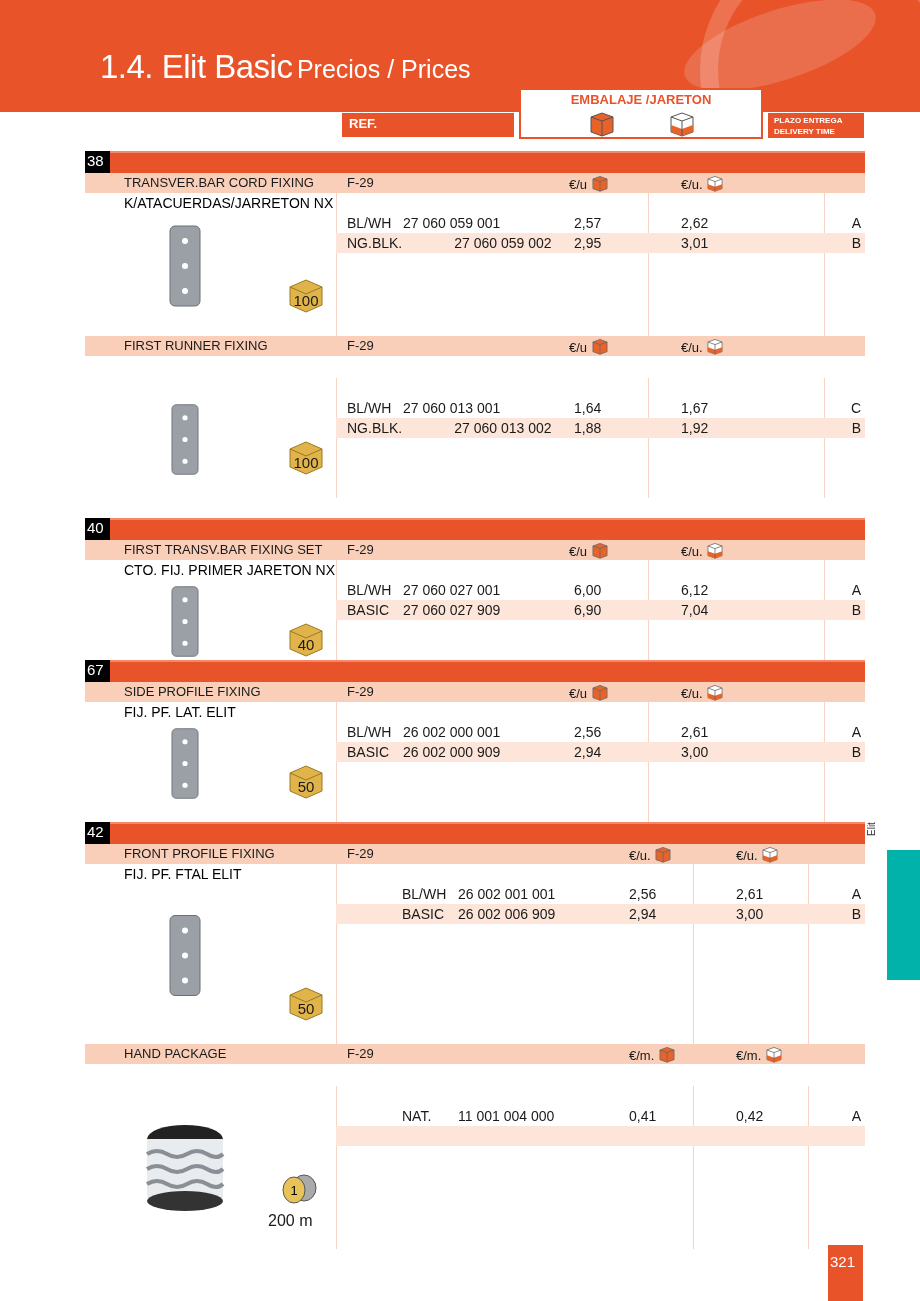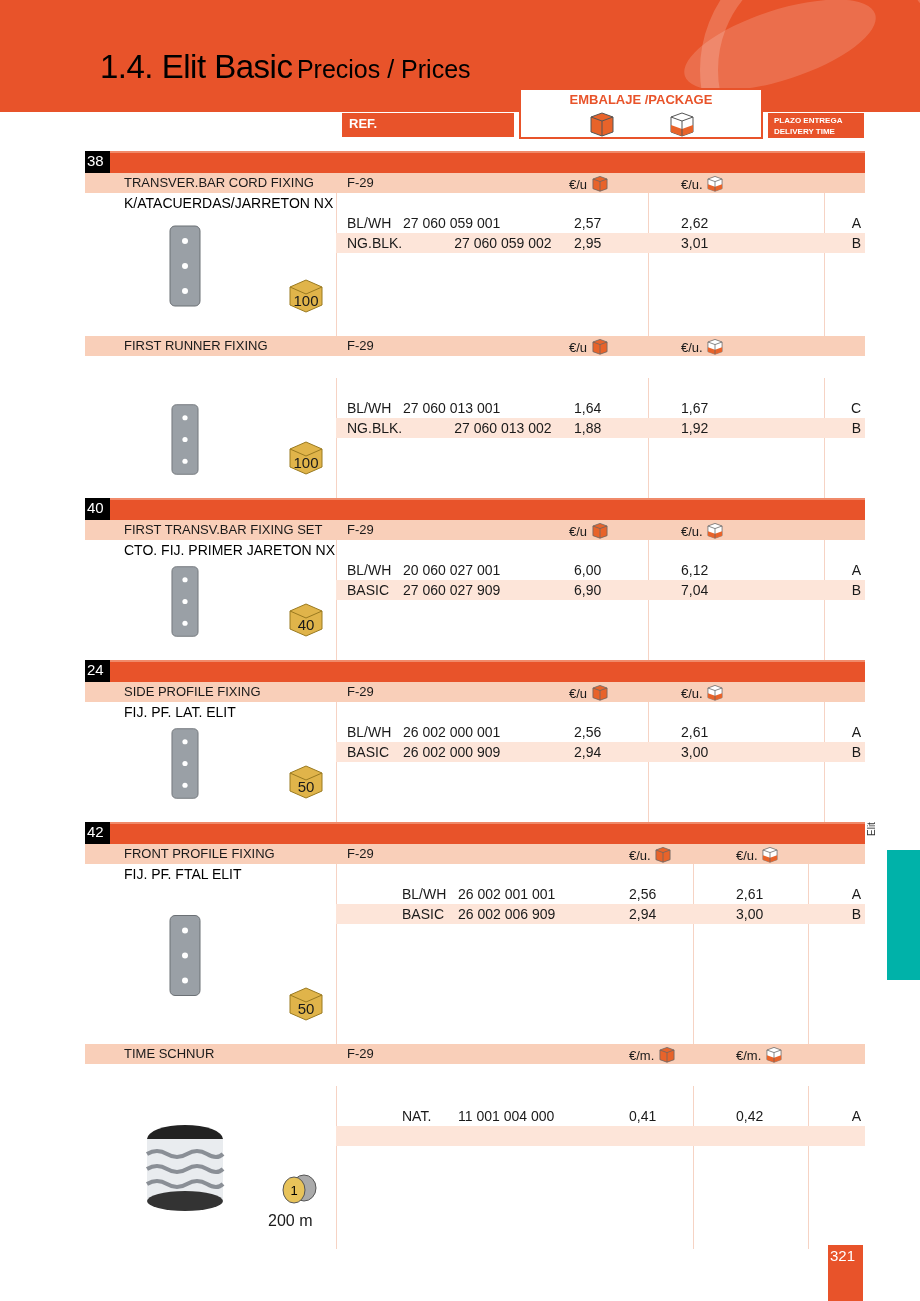--- a/index.html
+++ b/index.html
@@ -3,21 +3,21 @@
 <meta charset="utf-8">
 <style>
   * { box-sizing: border-box; margin: 0; padding: 0; }
   body { width: 920px; height: 1301px; background: #fff; position: relative; overflow: hidden;
          font-family: "Liberation Sans", sans-serif; color: #1a1a1a; }
   .header { position: absolute; left: 0; top: 0; width: 920px; height: 112px; background: #e8532a; overflow: hidden; }
   .header .swirl { position: absolute; right: -40px; top: -60px; width: 260px; height: 260px; border-radius: 50%;
                    border: 18px solid rgba(255,255,255,0.18); }
   .header .swirl2 { position: absolute; right: 40px; top: 10px; width: 200px; height: 70px; border-radius: 50%;
                    background: rgba(255,255,255,0.16); transform: rotate(-18deg); }
-  .title { position: absolute; left: 100px; top: 48px; color: #000000; white-space: nowrap; }
+  .title { position: absolute; left: 100px; top: 48px; color: #ffffff; white-space: nowrap; }
   .title .big { font-size: 33px; letter-spacing: -0.5px; }
   .title .small { font-size: 25px; }
   .ref-box { position: absolute; left: 342px; top: 113px; width: 172px; height: 24px; background: #e8532a;
              color: #fff; font-weight: bold; font-size: 13px; padding: 3px 0 0 7px; }
   .pack-box { position: absolute; left: 519px; top: 88px; width: 244px; height: 51px; background: #fff;
               border: 2px solid #e8532a; }
   .pack-box .lbl { position: absolute; left: 0; right: 0; top: 2px; text-align: center; color: #e8532a;
                    font-weight: bold; font-size: 13px; }
   .pack-box .ic1 { position: absolute; left: 67px; top: 21px; }
   .pack-box .ic2 { position: absolute; left: 147px; top: 21px; }
@@ -32,37 +32,37 @@
   .sub-head .t { position: absolute; left: 39px; top: 2px; text-align: center; }
   .row { position: absolute; height: 20px; font-size: 14px; }
   .row.alt { background: #fde5d9; }
   .cell { position: absolute; top: 2px; white-space: nowrap; }
   .vline { position: absolute; width: 1px; background: #f6d3c4; }
   .img-area { position: absolute; }
   .qty { position: absolute; }
   .side-tab { position: absolute; left: 887px; top: 850px; width: 33px; height: 130px; background: #00b2a9; }
   .side-label { position: absolute; left: 866px; top: 836px; font-size: 10px; transform: rotate(-90deg); transform-origin: left top; color: #333; }
   .page-num { position: absolute; left: 828px; top: 1245px; width: 35px; height: 56px; background: #e8532a; color: #fff;
-              font-size: 15px; padding: 2px 0 0 2px; }
+              font-size: 15px; padding: 8px 0 0 2px; }
 </style>
 </head>
 <body>
 
 <div class="header">
   <div class="swirl"></div>
   <div class="swirl2"></div>
   <div class="title">
     <span class="big">1.4. Elit Basic</span>
     <span class="small">Precios / Prices</span>
   </div>
 </div>
 
 <div class="ref-box">REF.</div>
 <div class="pack-box">
-  <div class="lbl">EMBALAJE /PACKAGE</div>
+  <div class="lbl">EMBALAJE /JARETON</div>
   <svg class="ic1" width="28" height="26" viewBox="0 0 28 26">
     <polygon points="3,6 14,2 25,6 25,21 14,25 3,21" fill="#e8632a" stroke="#555" stroke-width="1"></polygon>
     <polyline points="3,6 14,10 25,6" fill="none" stroke="#555" stroke-width="1"></polyline>
     <line x1="14" y1="10" x2="14" y2="25" stroke="#555" stroke-width="1"></line>
   </svg>
   <svg class="ic2" width="28" height="26" viewBox="0 0 28 26">
     <polygon points="3,6 14,2 25,6 25,21 14,25 3,21" fill="#fff" stroke="#555" stroke-width="1"></polygon>
     <polygon points="3,14 14,18 25,14 25,21 14,25 3,21" fill="#e8632a"></polygon>
     <polyline points="3,6 14,10 25,6" fill="none" stroke="#555" stroke-width="1"></polyline>
     <line x1="14" y1="10" x2="14" y2="25" stroke="#555" stroke-width="1"></line>
@@ -169,21 +169,21 @@
         </svg>
       </div>
       <div class="qty" style="left:203px;top:104px;width:36px;height:36px">
           <svg width="36" height="36" viewBox="0 0 36 36">
           <polygon points="2,9 18,2 34,9 34,27 18,34 2,27" fill="#e0b44a" stroke="#9a7a20"></polygon>
           <polyline points="2,9 18,16 34,9" fill="none" stroke="#9a7a20"></polyline>
         </svg>
           <span style="position:absolute;left:0;right:0;top:14px;text-align:center;font-size:15px">100</span>
         </div>
     </div>
-    <div class="section" style="top: 498px; height: 180px;">
+    <div class="section" style="top: 518px; height: 180px;">
       <div class="vline" style="left:251px;top:42px;height:120px"></div>
       <div class="vline" style="left:563px;top:42px;height:120px"></div>
       <div class="vline" style="left:739px;top:42px;height:120px"></div>
       <div class="sec-head">
         <div class="sec-num">40</div>
         <div class="sec-title">CTO. FIJ. PRIMER JARETON NX</div>
       </div>
       <div class="sub-head">
         <span class="t">FIRST TRANSV.BAR FIXING SET</span>
         <span class="cell" style="left:262px">F-29</span>
@@ -194,21 +194,21 @@
             </svg></span></span>
         <span class="cell" style="left:596px"><span>€/u.</span> <span style="vertical-align:-3px"><svg width="18" height="17" viewBox="0 0 28 26">
               <polygon points="3,6 14,2 25,6 25,21 14,25 3,21" fill="#fff" stroke="#666" stroke-width="1.2"></polygon>
               <polygon points="3,14 14,18 25,14 25,21 14,25 3,21" fill="#e8632a"></polygon>
               <polyline points="3,6 14,10 25,6" fill="none" stroke="#666" stroke-width="1.2"></polyline>
               <line x1="14" y1="10" x2="14" y2="25" stroke="#666" stroke-width="1.2"></line>
             </svg></span></span>
       </div>
       <div class="row " style="top:62px;left:251px;width:529px">
         <span class="cell" style="left:11px">BL/WH</span>
-        <span class="cell" style="left:67px">20 060 027 001</span>
+        <span class="cell" style="left:67px">27 060 027 001</span>
         <span class="cell" style="left:238px">6,00</span>
         <span class="cell" style="left:345px">6,12</span>
         <span class="cell" style="right:4px">A</span>
       </div>
       <div class="row alt" style="top:82px;left:251px;width:529px">
         <span class="cell" style="left:11px">BASIC</span>
         <span class="cell" style="left:67px">27 060 027 909</span>
         <span class="cell" style="left:238px">6,90</span>
         <span class="cell" style="left:345px">7,04</span>
         <span class="cell" style="right:4px">B</span>
@@ -227,21 +227,21 @@
           <polyline points="2,9 18,16 34,9" fill="none" stroke="#9a7a20"></polyline>
         </svg>
           <span style="position:absolute;left:0;right:0;top:14px;text-align:center;font-size:15px">40</span>
         </div>
     </div>
     <div class="section" style="top: 660px; height: 162px;">
       <div class="vline" style="left:251px;top:42px;height:120px"></div>
       <div class="vline" style="left:563px;top:42px;height:120px"></div>
       <div class="vline" style="left:739px;top:42px;height:120px"></div>
       <div class="sec-head">
-        <div class="sec-num">24</div>
+        <div class="sec-num">67</div>
         <div class="sec-title">FIJ. PF. LAT. ELIT</div>
       </div>
       <div class="sub-head">
         <span class="t">SIDE PROFILE FIXING</span>
         <span class="cell" style="left:262px">F-29</span>
         <span class="cell" style="left:484px"><span>€/u</span> <span style="vertical-align:-3px"><svg width="18" height="17" viewBox="0 0 28 26">
               <polygon points="3,6 14,2 25,6 25,21 14,25 3,21" fill="#e8632a" stroke="#666" stroke-width="1.2"></polygon>
               <polyline points="3,6 14,10 25,6" fill="none" stroke="#666" stroke-width="1.2"></polyline>
               <line x1="14" y1="10" x2="14" y2="25" stroke="#666" stroke-width="1.2"></line>
             </svg></span></span>
@@ -333,21 +333,21 @@
           <polyline points="2,9 18,16 34,9" fill="none" stroke="#9a7a20"></polyline>
         </svg>
           <span style="position:absolute;left:0;right:0;top:14px;text-align:center;font-size:15px">50</span>
         </div>
     </div>
     <div class="section" style="top: 1044px; height: 205px;">
       <div class="vline" style="left:251px;top:42px;height:163px"></div>
       <div class="vline" style="left:608px;top:42px;height:163px"></div>
       <div class="vline" style="left:723px;top:42px;height:163px"></div>
       <div class="sub-head">
-        <span class="t">TIME SCHNUR</span>
+        <span class="t">HAND PACKAGE</span>
         <span class="cell" style="left:262px">F-29</span>
         <span class="cell" style="left:544px"><span>€/m.</span> <span style="vertical-align:-3px"><svg width="18" height="17" viewBox="0 0 28 26">
               <polygon points="3,6 14,2 25,6 25,21 14,25 3,21" fill="#e8632a" stroke="#666" stroke-width="1.2"></polygon>
               <polyline points="3,6 14,10 25,6" fill="none" stroke="#666" stroke-width="1.2"></polyline>
               <line x1="14" y1="10" x2="14" y2="25" stroke="#666" stroke-width="1.2"></line>
             </svg></span></span>
         <span class="cell" style="left:651px"><span>€/m.</span> <span style="vertical-align:-3px"><svg width="18" height="17" viewBox="0 0 28 26">
               <polygon points="3,6 14,2 25,6 25,21 14,25 3,21" fill="#fff" stroke="#666" stroke-width="1.2"></polygon>
               <polygon points="3,14 14,18 25,14 25,21 14,25 3,21" fill="#e8632a"></polygon>
               <polyline points="3,6 14,10 25,6" fill="none" stroke="#666" stroke-width="1.2"></polyline>

